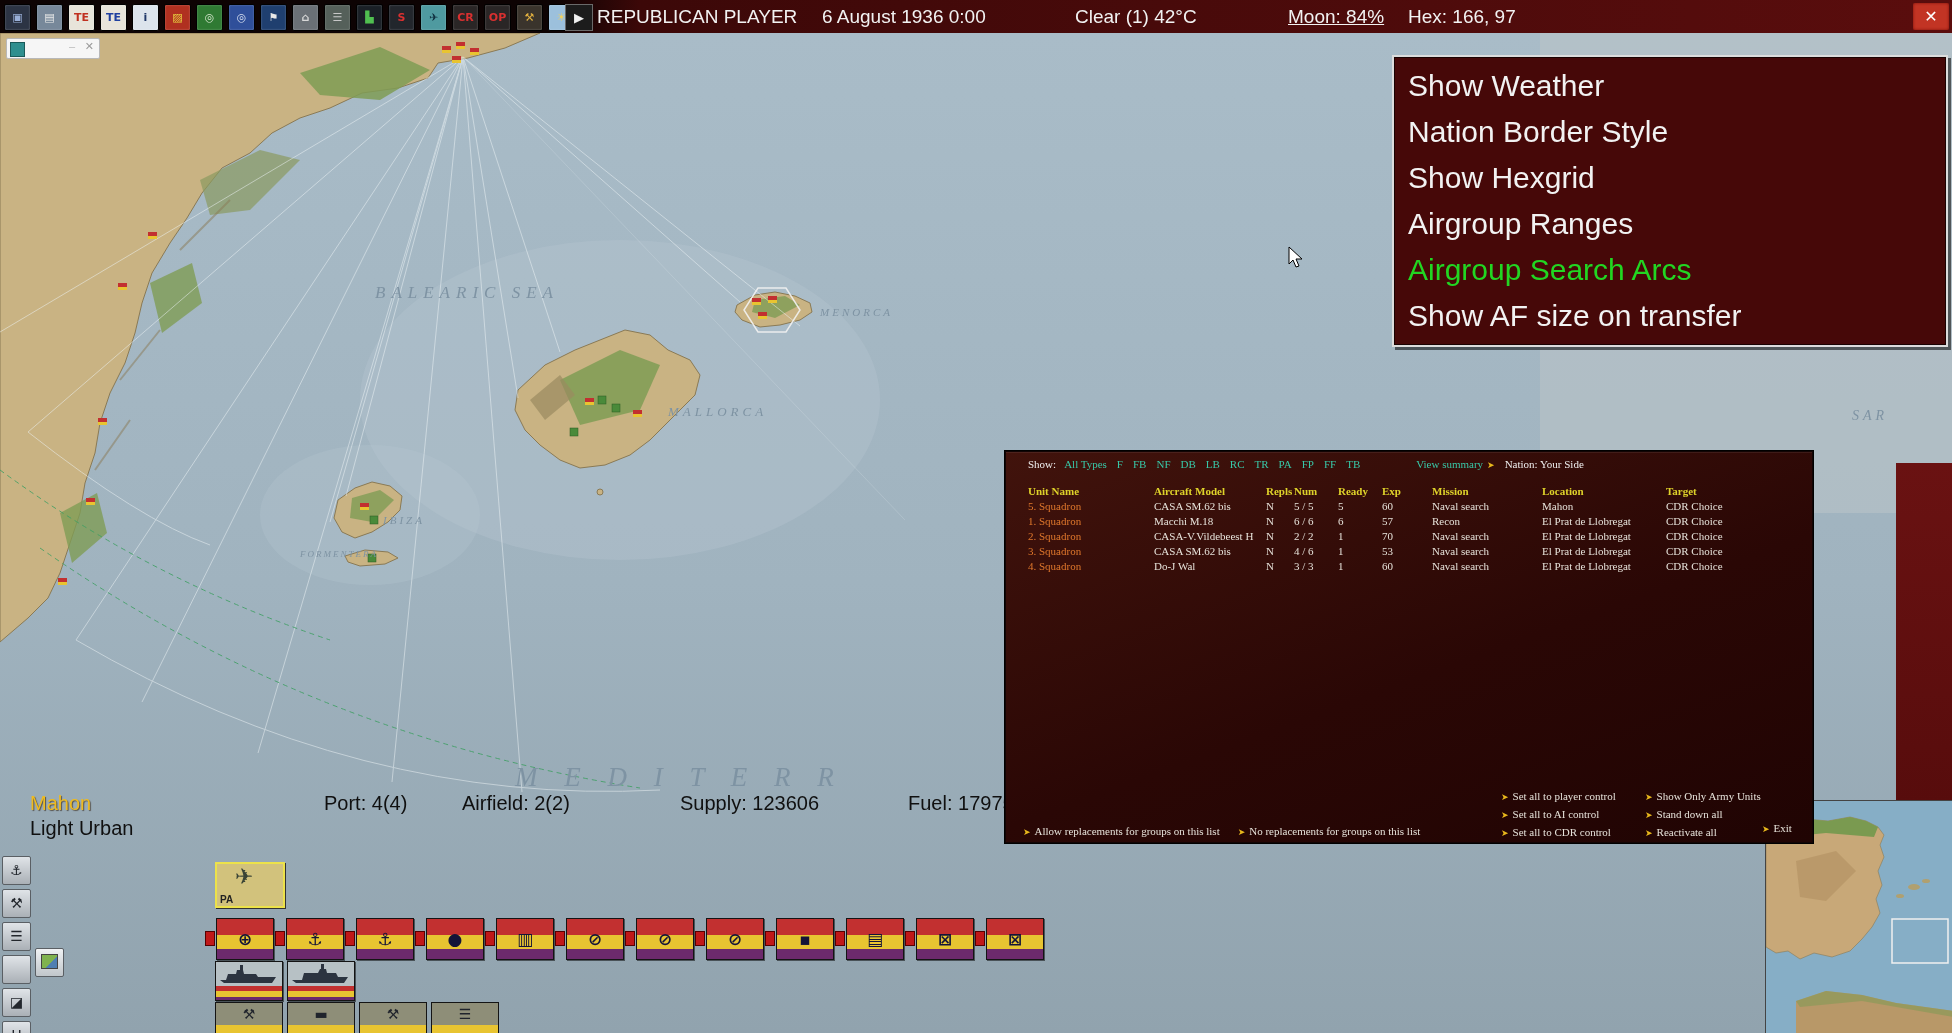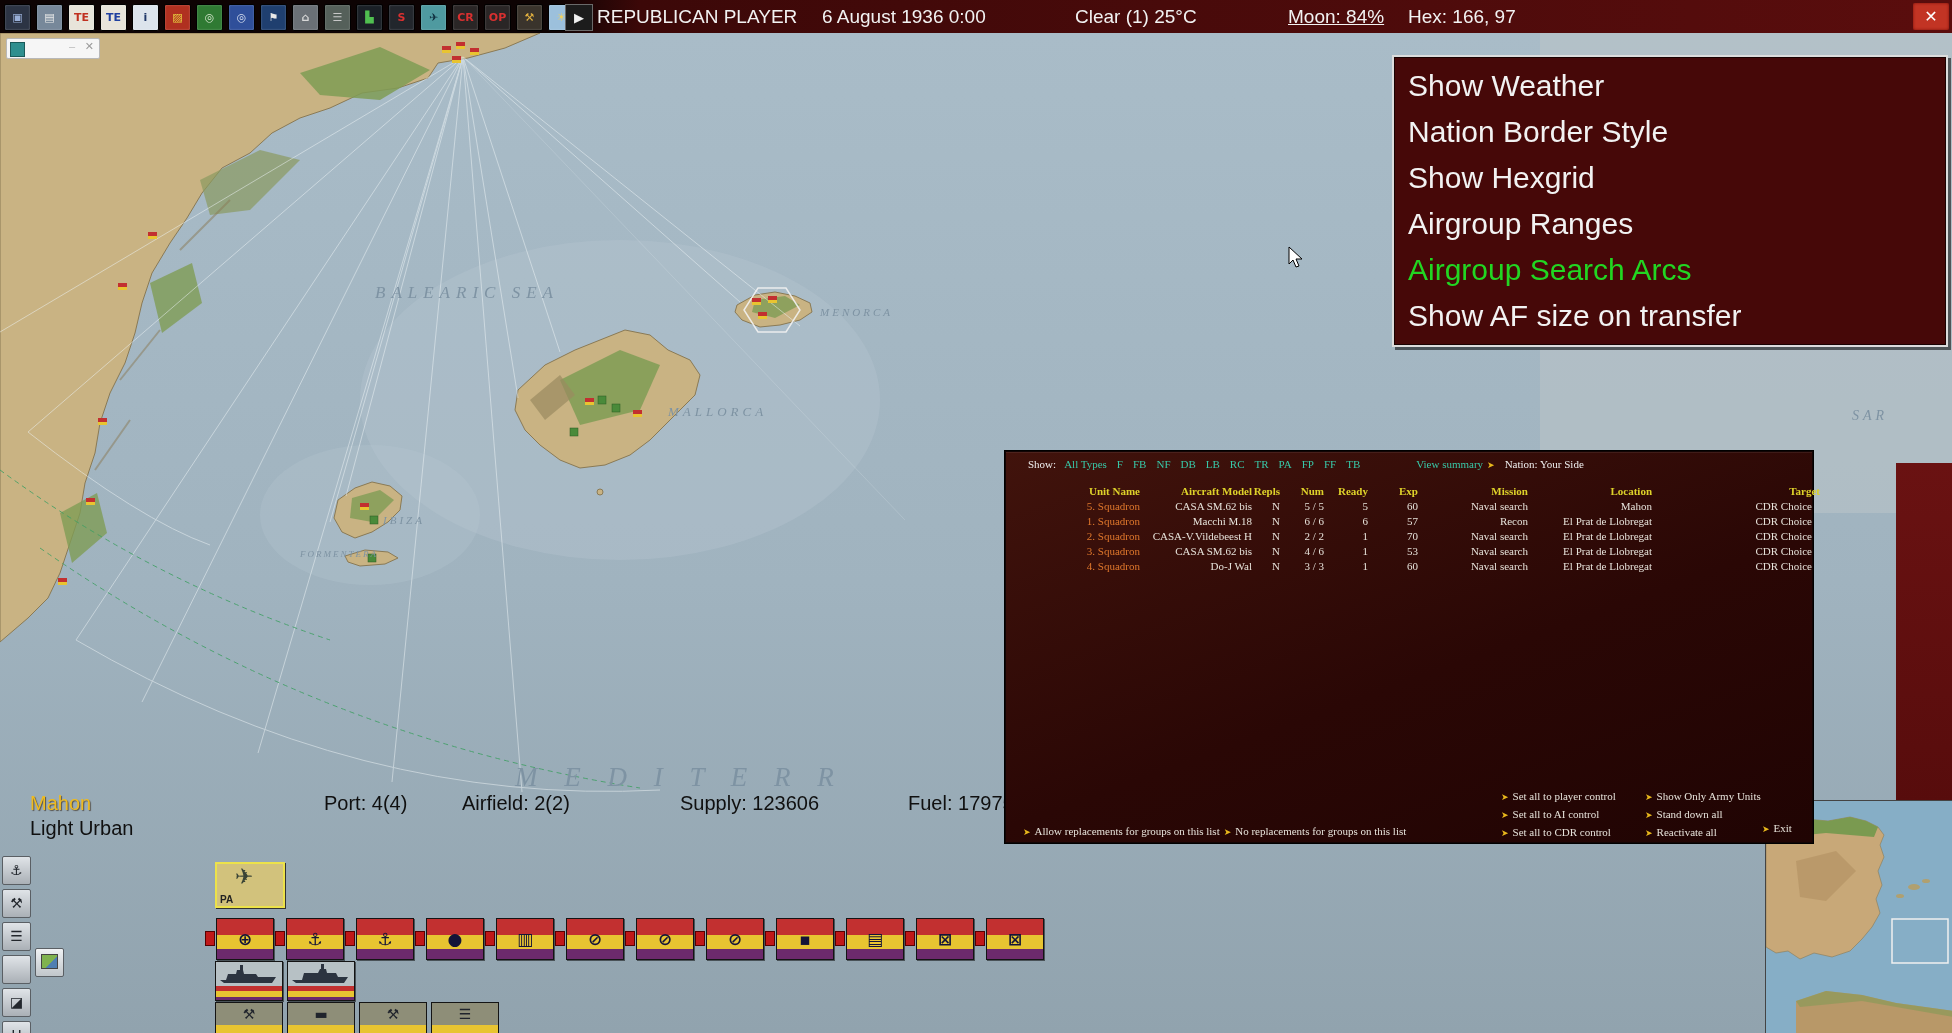--- a/index.html
+++ b/index.html
@@ -50,26 +50,26 @@
              border:1px solid #120404;box-shadow:0 0 0 1px #000, inset 0 1px 0 rgba(255,255,255,.07);
              font-size:11px;color:#e6e2da;font-family:Liberation Serif, serif;}
   .ag-filter{position:absolute;left:0;top:4px;width:100%;height:16px;display:flex;align-items:center;padding-left:22px;white-space:nowrap;}
   .ag-filter .lbl{color:#efefef;margin-right:8px;}
   .teal{color:#38c8a8;cursor:pointer;}
   .ag-ftypes{display:flex;gap:10px;margin-left:10px;}
   .vs{margin-left:56px;}
   .arr{color:#e8b81c;font-style:normal;margin:0 4px;}
   .arr::before{content:"➤";font-size:9px;}
   .nation{color:#efefef;margin-left:6px;}
-  .ag-cols{display:grid;grid-template-columns:126px 112px 28px 44px 44px 50px 110px 124px auto;padding-left:8px;text-align:right;}
+  .ag-cols{display:grid;grid-template-columns:126px 112px 28px 44px 44px 50px 110px 124px auto;padding-left:22px;}
   .ag-head{position:absolute;left:0;top:33px;width:100%;color:#ded22a;font-weight:bold;}
   .ag-rows{position:absolute;left:0;top:47px;width:100%;}
   .ag-row{height:15px;line-height:15px;cursor:pointer;white-space:nowrap;}
   .ag-row .c-unit{color:#e0782c;}
-  .ft-left{position:absolute;left:13px;top:373px;display:flex;white-space:nowrap;}
+  .ft-left{position:absolute;left:13px;top:373px;display:flex;gap:14px;white-space:nowrap;}
   .ft-colA{position:absolute;left:491px;top:336px;line-height:17px;white-space:nowrap;}
   .ft-colB{position:absolute;left:635px;top:336px;line-height:17px;white-space:nowrap;}
   .ft-exit{position:absolute;left:752px;top:370px;white-space:nowrap;cursor:pointer;}
   .ft-item{cursor:pointer;display:block;}
   .ft-inline{cursor:pointer;display:inline-block;}
 
   
   .status{position:absolute;z-index:10;font-size:20px;color:#101010;white-space:nowrap;}
   .st-loc{left:30px;top:792px;color:#eebb22;text-shadow:1px 1px 1px rgba(40,20,0,.6);}
   .st-port{left:288px;top:792px;margin-left:36px;}
@@ -294,21 +294,21 @@
         <span class="tb-icon" style="background: rgb(58, 52, 44); color: rgb(224, 176, 64);">
           <b class="tb-glyph">⚒</b>
         </span>
         <span class="tb-icon" style="background: rgb(156, 192, 220); color: rgb(240, 208, 96);">
           <b class="tb-glyph">☀</b>
         </span>
       </div>
     <div class="tb-play">▶</div>
     <span class="tb-text tb-player">REPUBLICAN PLAYER</span>
     <span class="tb-text tb-date">6 August 1936  0:00</span>
-    <span class="tb-text tb-weather">Clear (1) 25°C</span>
+    <span class="tb-text tb-weather">Clear (1) 42°C</span>
     <span class="tb-text tb-moon">Moon: 84%</span>
     <span class="tb-text tb-hex">Hex: 166, 97</span>
     <div class="tb-close">✕</div>
   </div>
 
   <div class="menu-panel">
 
   <div class="menu-item">Show Weather</div>
       <div class="menu-item">Nation Border Style</div>
       <div class="menu-item">Show Hexgrid</div>

